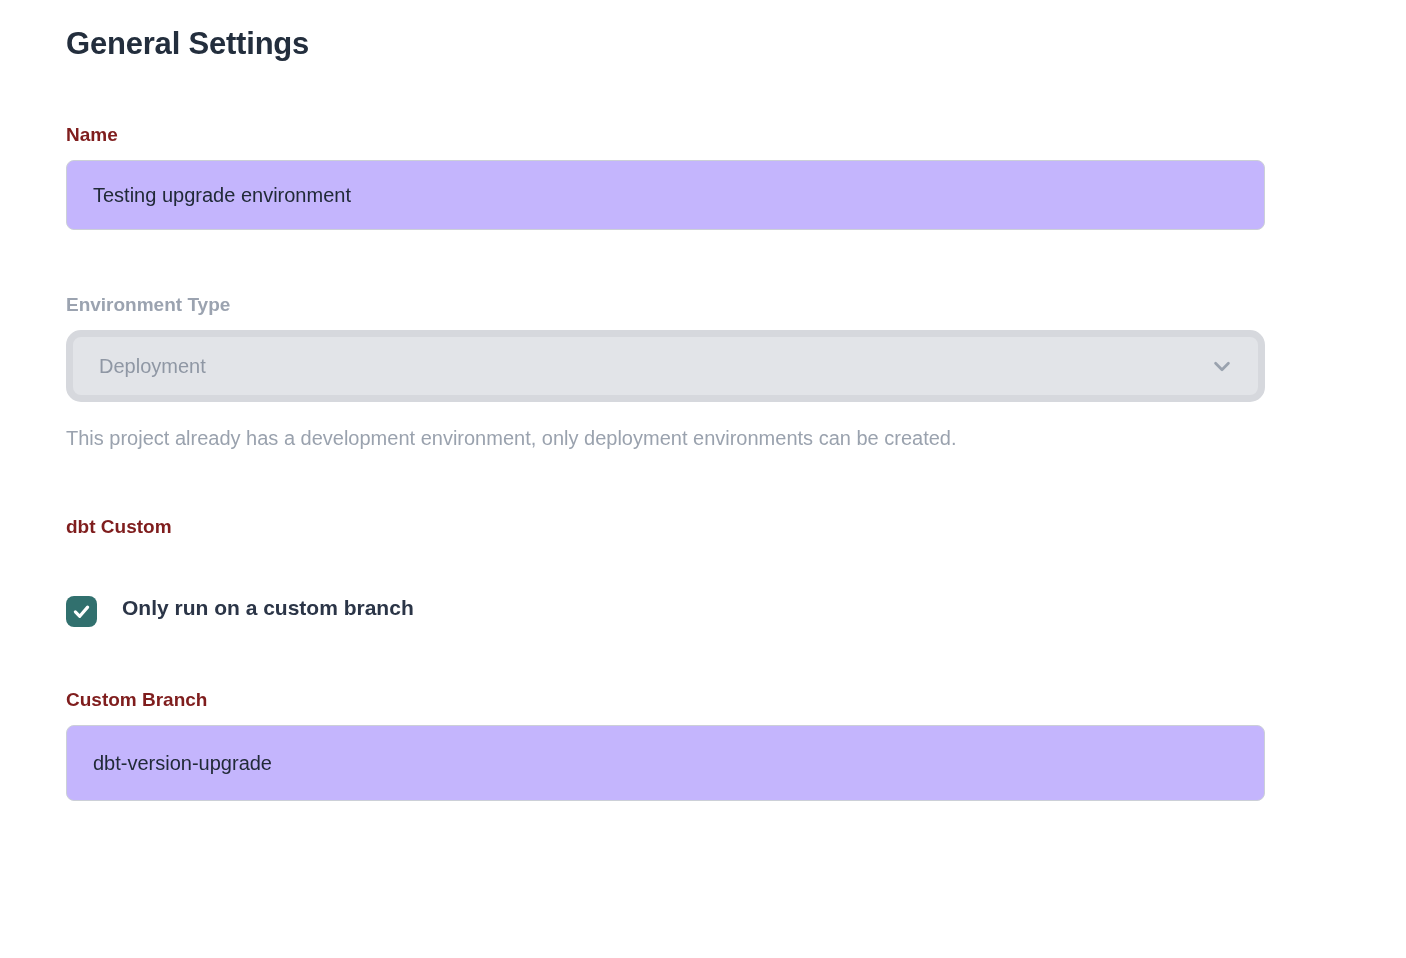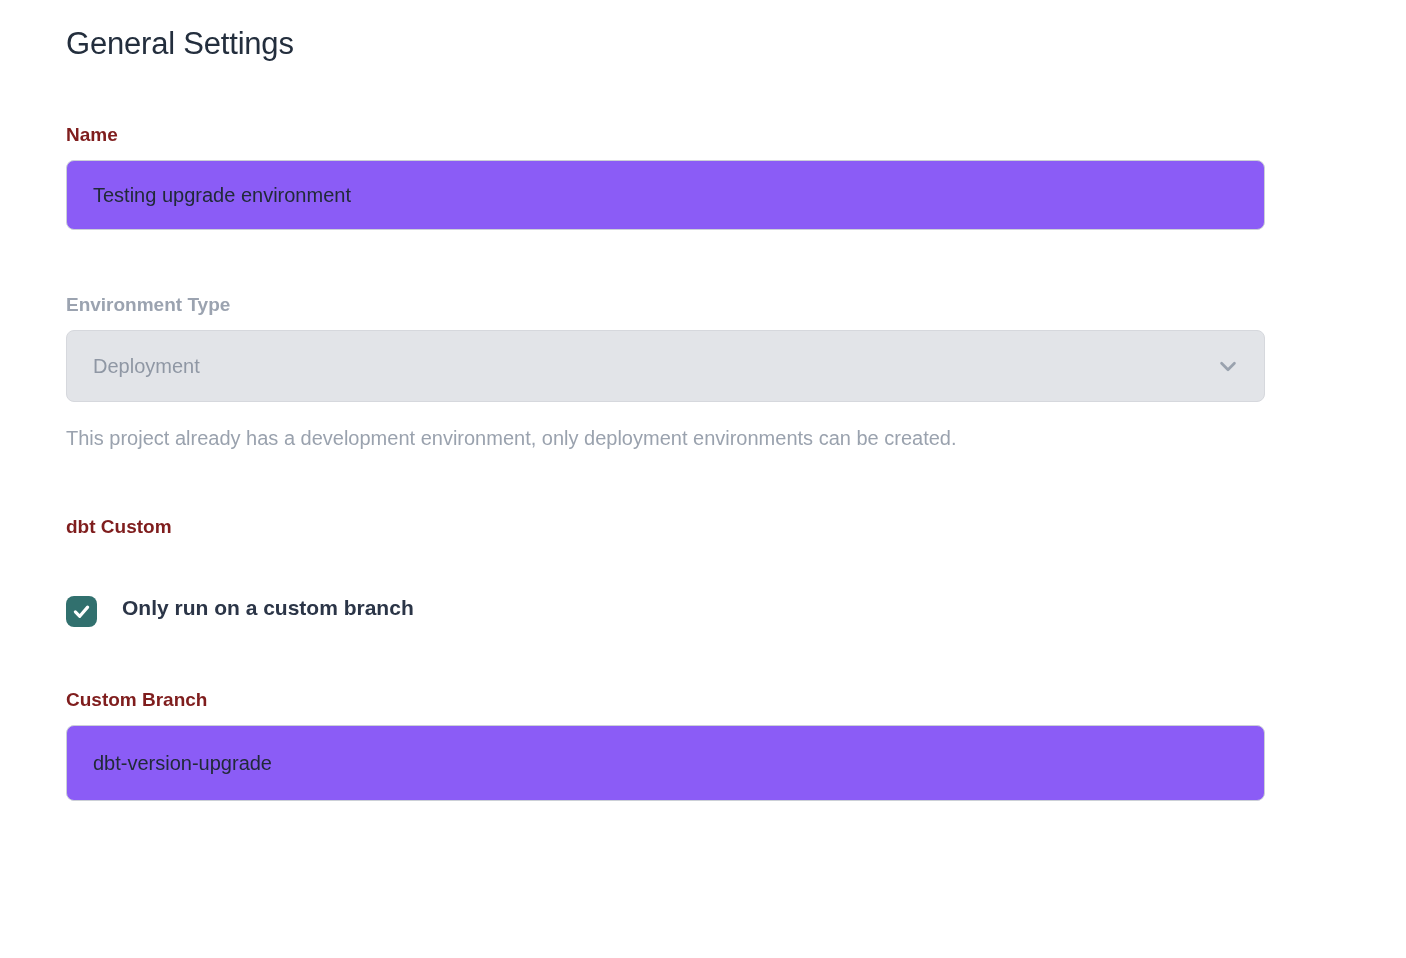--- a/index.html
+++ b/index.html
@@ -11,52 +11,52 @@
   }
   .page {
     width: 1406px;
     height: 958px;
     background: #ffffff;
     padding: 26px 141px 0 66px;
     overflow: hidden;
   }
   .page-title {
     font-size: 31px;
-    font-weight: 400;
+    font-weight: 700;
     color: #232e3d;
     margin: 0 0 62px 0;
     letter-spacing: -0.2px;
   }
   .field-group { width: 1199px; }
   .field-label {
     display: block;
     font-size: 19px;
     font-weight: 700;
     color: #7f1d1d;
     margin-bottom: 14px;
   }
   .field-label.disabled { color: #9ba3b0; }
   .text-input {
     width: 1199px;
     height: 70px;
     border: 1px solid #ccd0d7;
     border-radius: 8px;
-    background: #8b5cf6;
+    background: #c4b5fd;
     font-family: "Liberation Sans", "DejaVu Sans", sans-serif;
     font-size: 20px;
     color: #212a38;
     padding: 0 26px;
     outline: none;
   }
   .select-box {
     position: relative;
     width: 1199px;
     height: 72px;
-    border: 1px solid #7f1d1d;
-    border-radius: 8px;
+    border: 7px solid #7f1d1d;
+    border-radius: 15px;
     background: #ffffff;
     display: flex;
     align-items: center;
     padding: 0 26px;
     font-size: 20px;
     color: #212a38;
     cursor: pointer;
   }
   .select-box.disabled {
     background: #e2e4e8;

